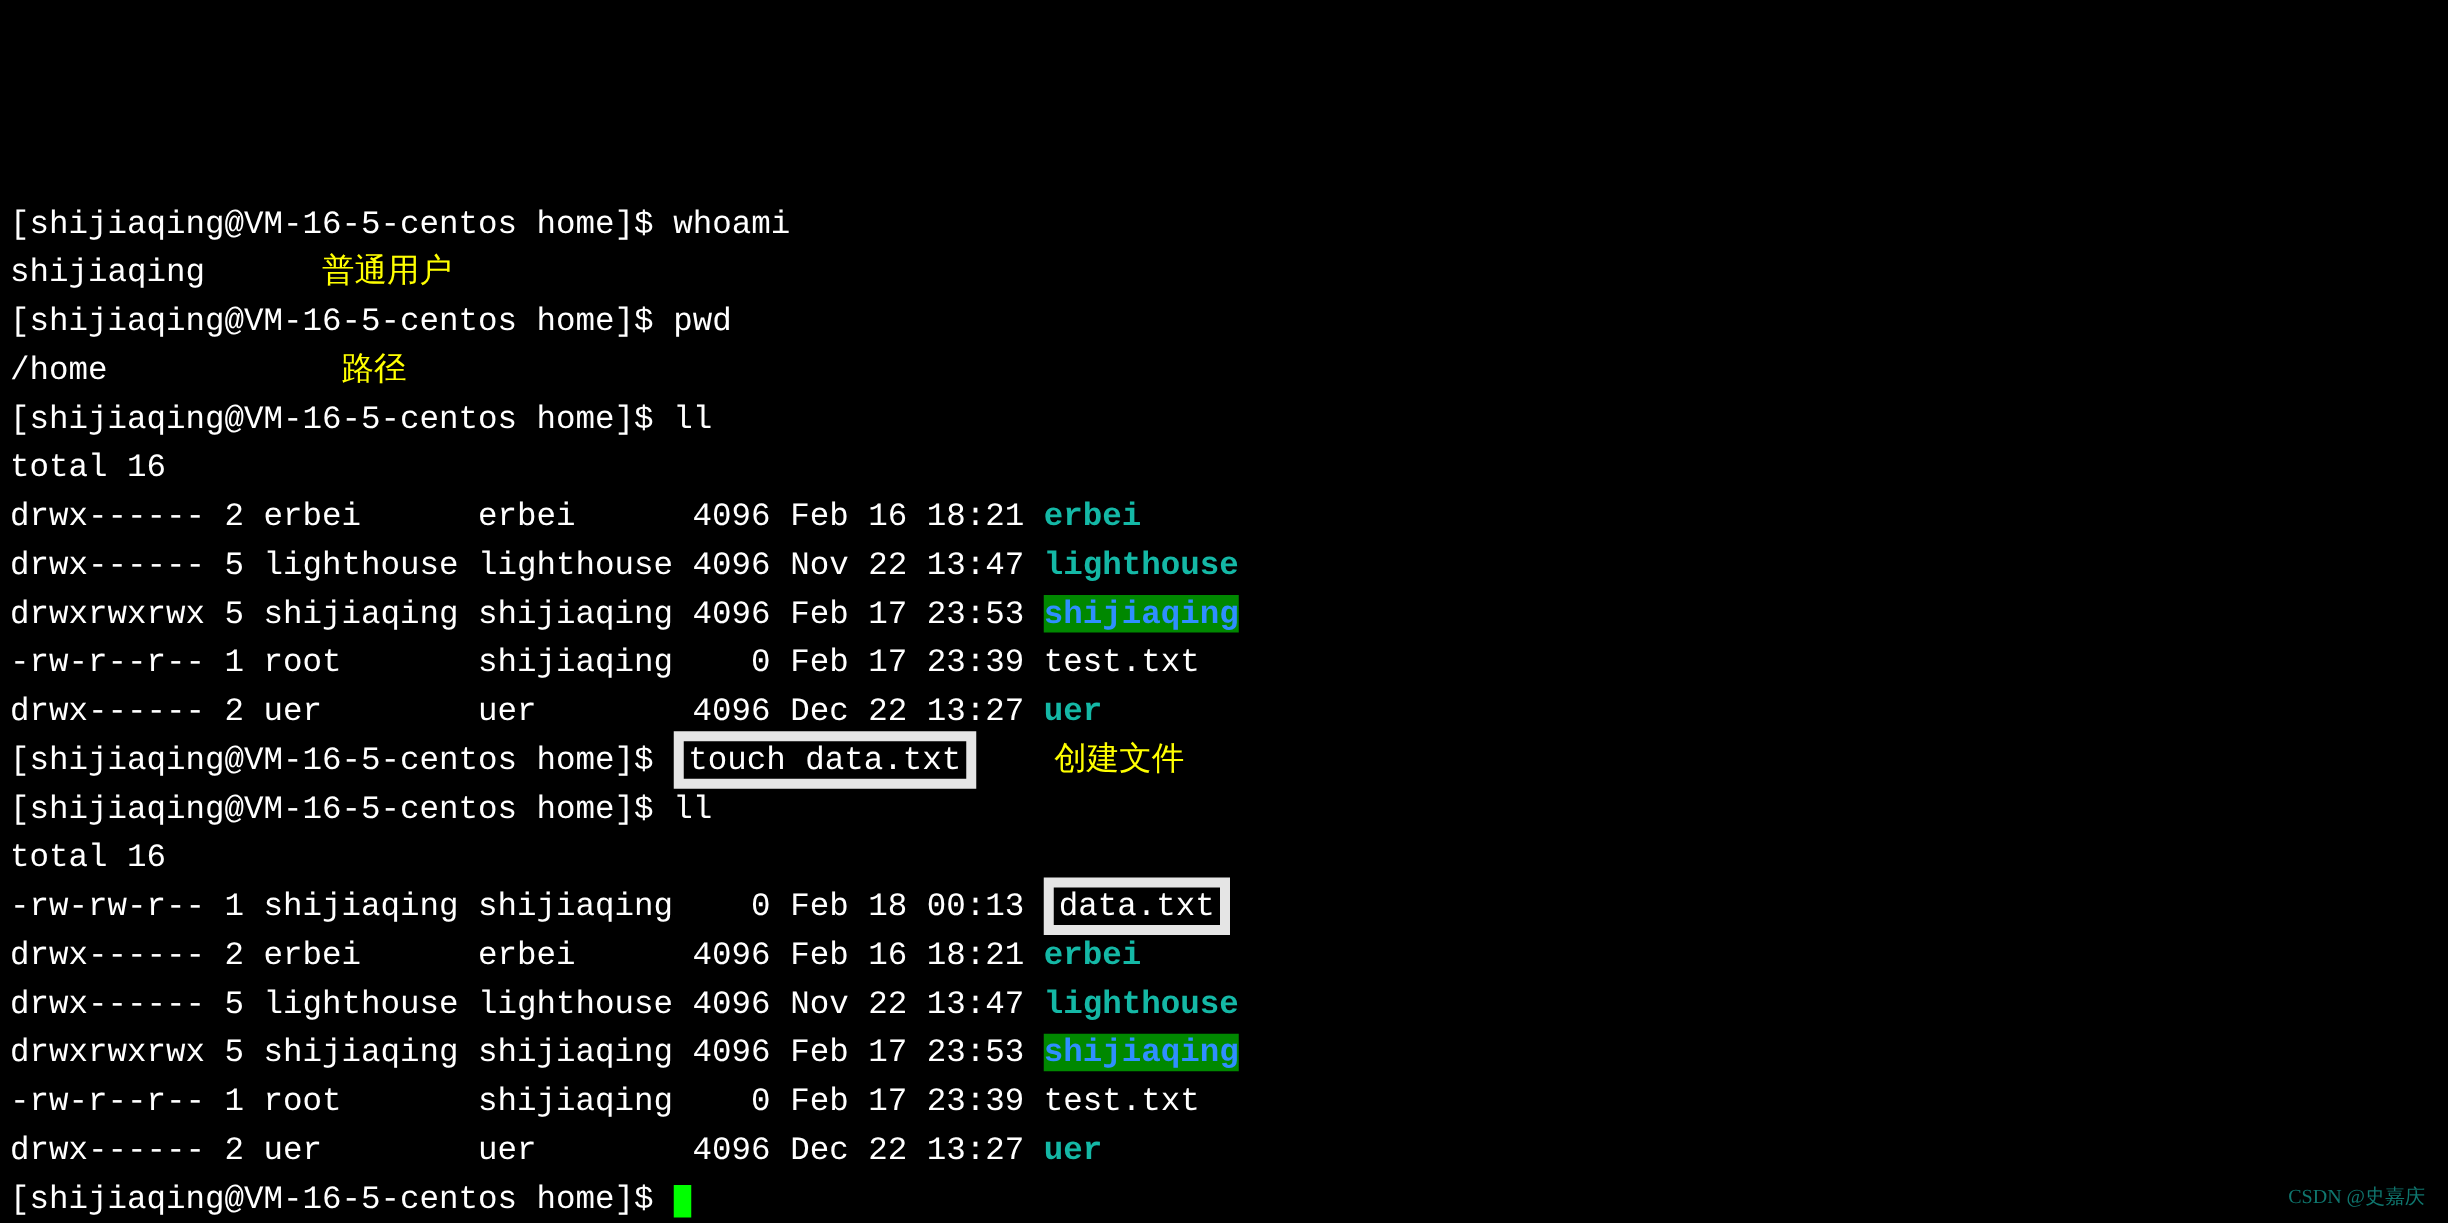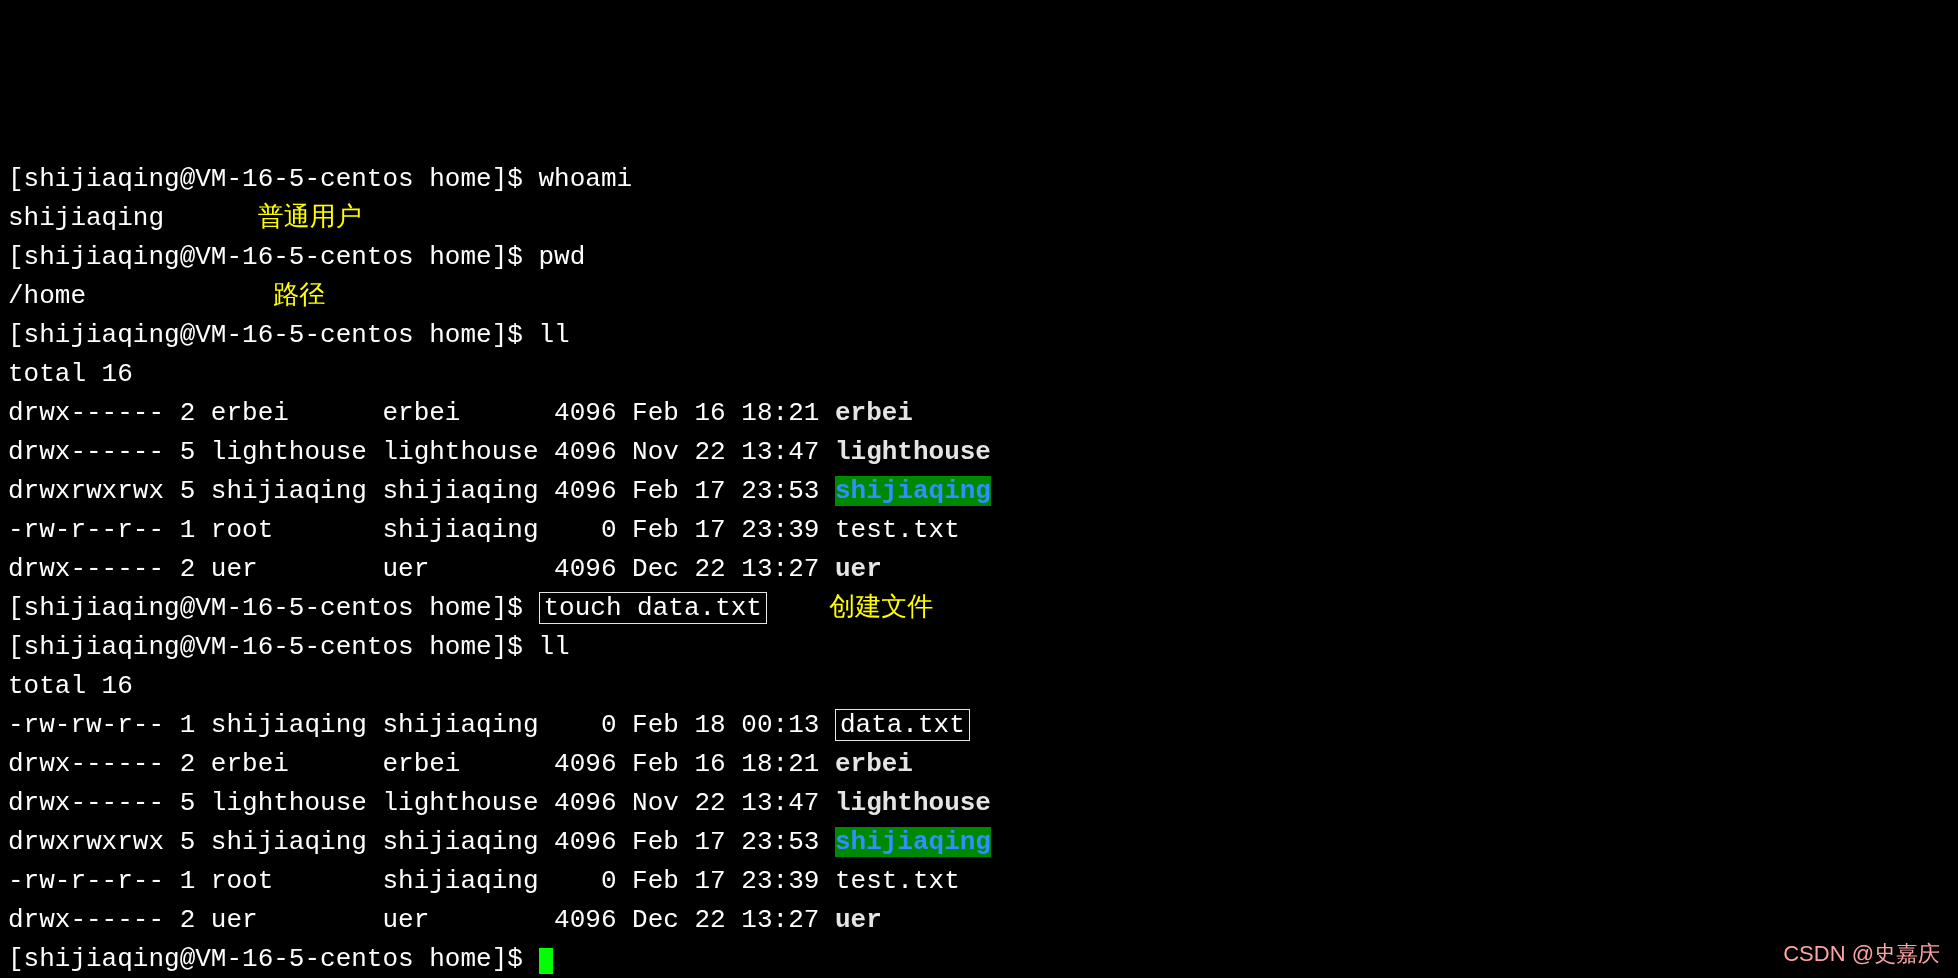--- a/index.html
+++ b/index.html
@@ -11,31 +11,31 @@
       line-height: 1.5;
       padding: 4px 8px;
       white-space: pre;
       width: 1958px;
       height: 978px;
       overflow: hidden;
       position: relative;
     }
     .line { white-space: pre; }
     .yellow { color: #ffff00; font-weight: normal; }
-    .dir-blue { color: #e5e5e5; font-weight: bold; }
+    .dir-blue { color: #14b8a6; font-weight: bold; }
     .dir-green-bg { color: #2f8fff; background: #008800; font-weight: bold; }
-    .red-box { border: 1px solid #e5e5e5; padding: 0 4px; }
+    .red-box { border: 8px solid #e5e5e5; padding: 0 4px; }
     .cursor { background: #00ff00; display: inline-block; width: 14px; height: 26px; vertical-align: text-bottom; }
     .watermark {
       position: absolute;
       bottom: 8px;
       right: 18px;
-      color: #fca5a5;
-      font-size: 22px;
-      font-family: Liberation Sans, sans-serif;
+      color: #0f766e;
+      font-size: 16px;
+      font-family: Liberation Serif, serif;
       white-space: nowrap;
     }
   </style>
 </head>
 <body>
 
 
 
 <div id="terminal"><div class="line"><span>[shijiaqing@VM-16-5-centos home]$ </span><span>whoami</span></div><div class="line">shijiaqing      <span class="yellow">普通用户</span></div><div class="line"><span>[shijiaqing@VM-16-5-centos home]$ </span><span>pwd</span></div><div class="line">/home            <span class="yellow">路径</span></div><div class="line"><span>[shijiaqing@VM-16-5-centos home]$ </span><span>ll</span></div><div class="line">total 16</div><div class="line">drwx------ 2 erbei      erbei      4096 Feb 16 18:21 <span class="dir-blue">erbei</span></div><div class="line">drwx------ 5 lighthouse lighthouse 4096 Nov 22 13:47 <span class="dir-blue">lighthouse</span></div><div class="line">drwxrwxrwx 5 shijiaqing shijiaqing 4096 Feb 17 23:53 <span class="dir-green-bg">shijiaqing</span></div><div class="line">-rw-r--r-- 1 root       shijiaqing    0 Feb 17 23:39 <span>test.txt</span></div><div class="line">drwx------ 2 uer        uer        4096 Dec 22 13:27 <span class="dir-blue">uer</span></div><div class="line"><span>[shijiaqing@VM-16-5-centos home]$ </span><span class="red-box">touch data.txt</span>    <span class="yellow">创建文件</span></div><div class="line"><span>[shijiaqing@VM-16-5-centos home]$ </span><span>ll</span></div><div class="line">total 16</div><div class="line">-rw-rw-r-- 1 shijiaqing shijiaqing    0 Feb 18 00:13 <span class="red-box"><span>data.txt</span></span></div><div class="line">drwx------ 2 erbei      erbei      4096 Feb 16 18:21 <span class="dir-blue">erbei</span></div><div class="line">drwx------ 5 lighthouse lighthouse 4096 Nov 22 13:47 <span class="dir-blue">lighthouse</span></div><div class="line">drwxrwxrwx 5 shijiaqing shijiaqing 4096 Feb 17 23:53 <span class="dir-green-bg">shijiaqing</span></div><div class="line">-rw-r--r-- 1 root       shijiaqing    0 Feb 17 23:39 <span>test.txt</span></div><div class="line">drwx------ 2 uer        uer        4096 Dec 22 13:27 <span class="dir-blue">uer</span></div><div class="line"><span>[shijiaqing@VM-16-5-centos home]$ </span><span class="cursor"></span></div></div>
 <div class="watermark">CSDN @史嘉庆</div>

